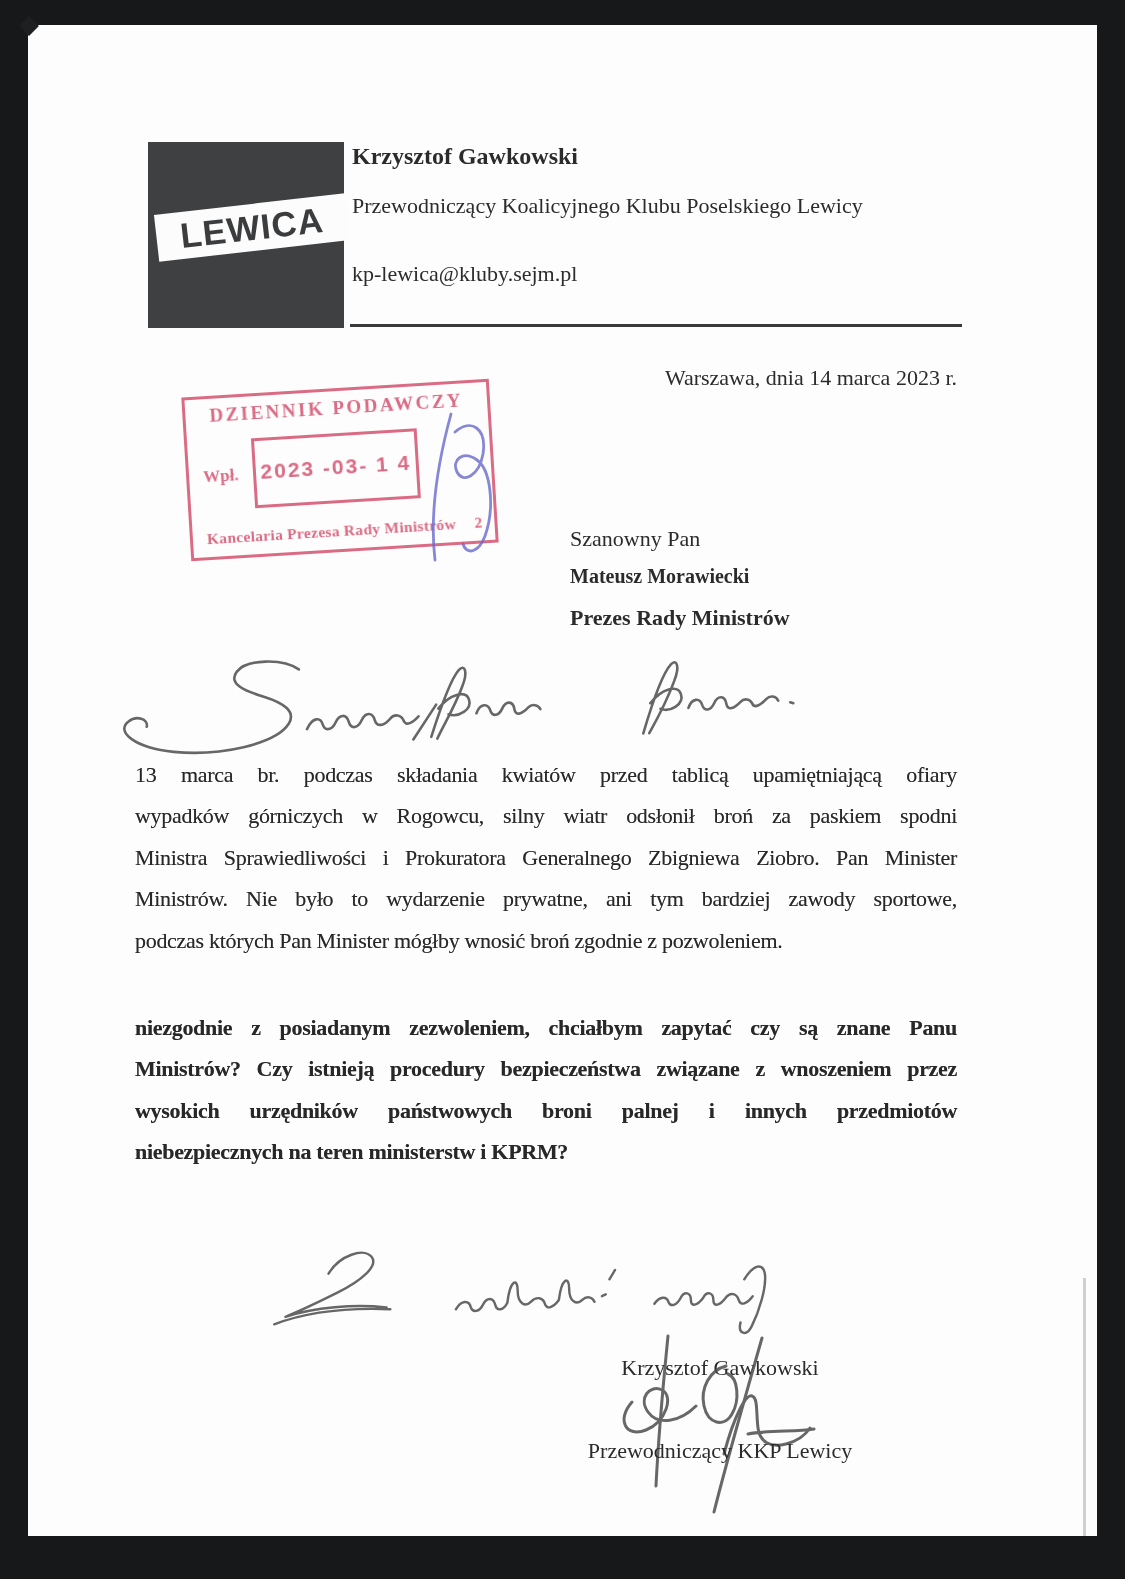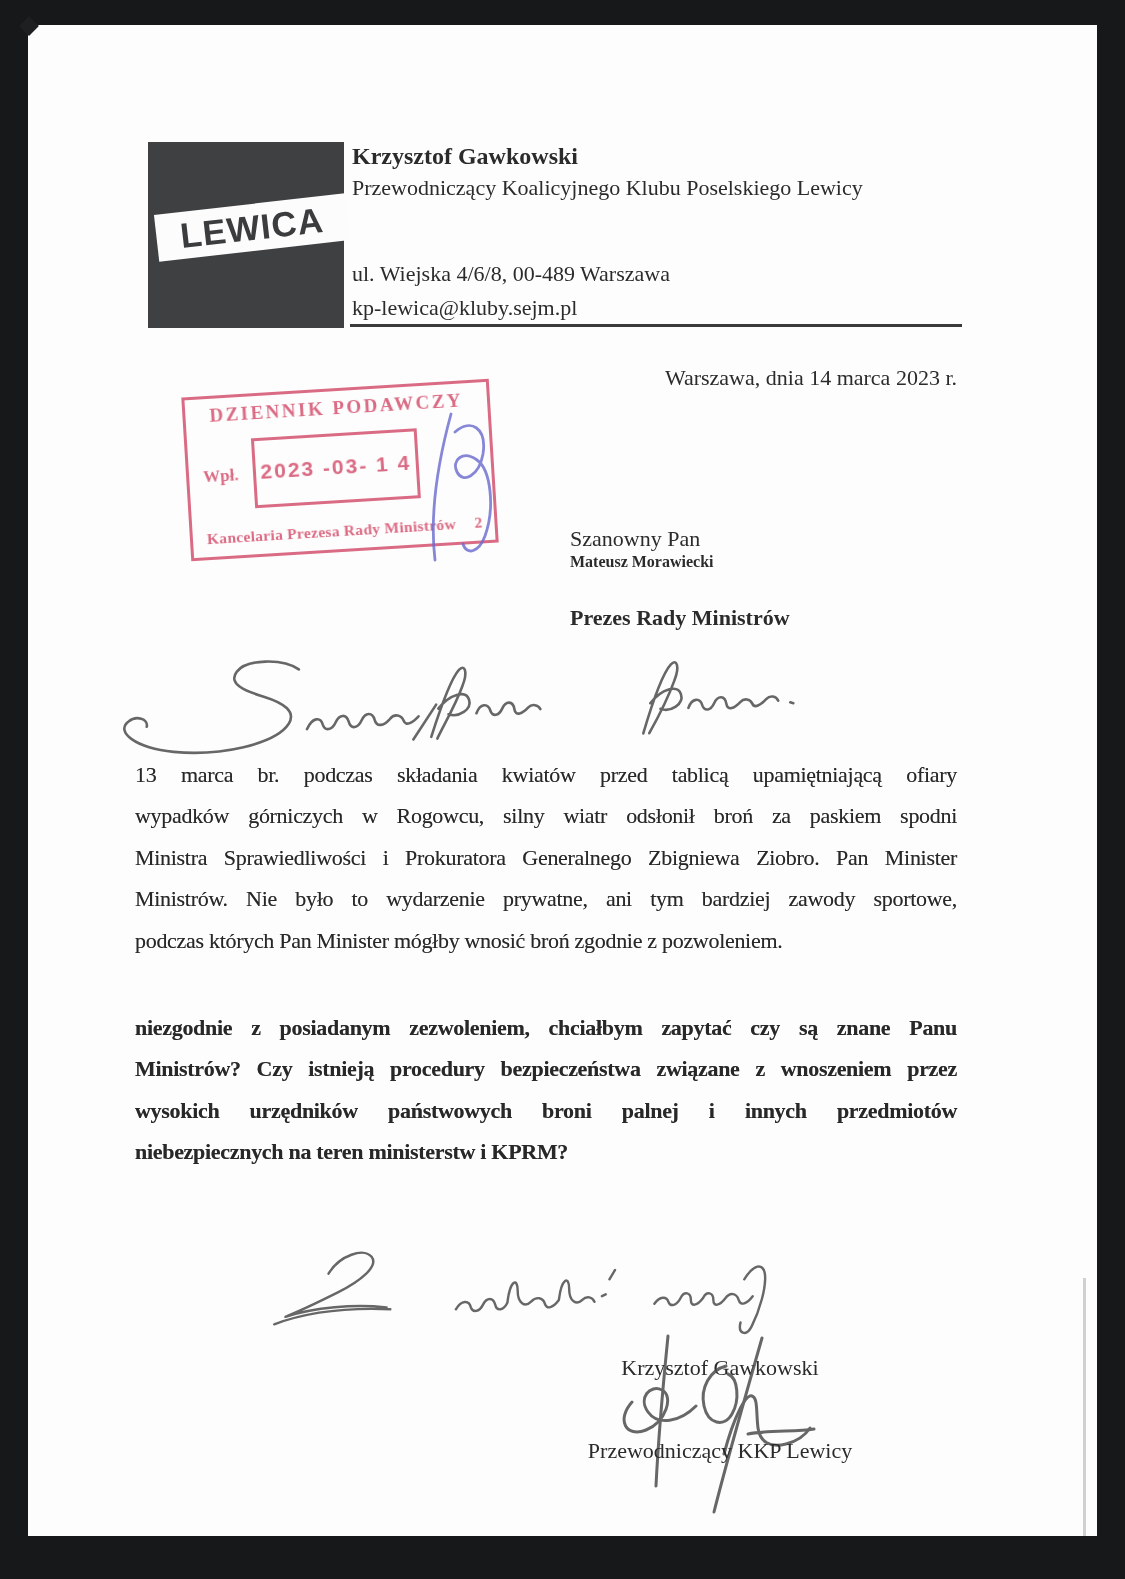--- a/index.html
+++ b/index.html
@@ -13,41 +13,41 @@
 
   
   .logo{left:120px;top:117px;width:196px;height:186px;background:#3f4042;}
   .logo-band{position:absolute;left:8px;right:-4px;top:62px;height:47px;background:#fcfcfc;
              transform:rotate(-6.5deg);display:flex;align-items:center;justify-content:center;}
   .logo-band span{font-family:"Liberation Sans",sans-serif;font-weight:bold;font-size:35px;
                   letter-spacing:1px;color:#3b3c3e;}
 
   
   .hdr-name{left:324px;top:118px;font-size:24px;font-weight:bold;}
-  .hdr-role{left:324px;top:150px;font-size:22px;}
+  .hdr-role{left:324px;top:168px;font-size:22px;}
   .hdr-addr{left:324px;top:232px;font-size:22px;line-height:34px;}
   .hdr-rule{left:322px;top:299px;width:612px;height:3px;background:#3a3a3a;}
 
   .dateline{left:527px;top:340px;width:402px;text-align:right;font-size:22px;}
 
   
   .stamp{left:158px;top:363px;width:302px;height:158px;border:3px solid #d8607b;color:#d8607b;
          transform:rotate(-3.5deg);opacity:.93;filter:blur(0.3px);}
   .stamp-title{position:absolute;left:0;right:0;top:6px;text-align:center;font-weight:bold;
                font-size:19px;letter-spacing:2.5px;}
   .stamp-inner{position:absolute;left:64px;top:42px;width:160px;height:64px;border:3px solid #d8607b;}
   .stamp-date{width:100%;text-align:center;line-height:62px;font-weight:bold;font-size:21px;
               letter-spacing:2px;font-family:"Liberation Sans",sans-serif;}
   .stamp-wpl{position:absolute;left:14px;top:68px;font-weight:bold;font-size:17px;}
   .stamp-office{position:absolute;left:14px;right:12px;bottom:9px;display:flex;
                 justify-content:space-between;font-weight:bold;font-size:15.5px;letter-spacing:.3px;}
 
   
   .rcpt-1{left:542px;top:501px;font-size:22px;}
-  .rcpt-2{left:542px;top:528px;font-size:16px;font-weight:bold;}
+  .rcpt-2{left:542px;top:540px;font-size:20px;font-weight:bold;}
   .rcpt-3{left:542px;top:580px;font-size:22px;font-weight:bold;}
 
   
   .para{left:107px;width:822px;font-size:22px;letter-spacing:-0.3px;color:#282828;
         text-shadow:0 0 .4px rgba(0,0,0,.4);}
   .para1{top:729px;}
   .para2{top:982px;font-weight:bold;}
   .pline{line-height:41.4px;height:41.4px;text-align:justify;text-align-last:justify;white-space:normal;}
   .pline.last{text-align:left;text-align-last:left;}
 
@@ -78,21 +78,20 @@
 
     <div class="abs logo">
       <div class="logo-band">
         <span>LEWICA</span>
       </div>
     </div>
 
     <div class="abs hdr-name">Krzysztof Gawkowski</div>
     <div class="abs hdr-role">Przewodniczący Koalicyjnego Klubu Poselskiego Lewicy</div>
     <div class="abs hdr-addr">
-      <div>ul. Wiejska 4/6/8, 00-489 Warszawa</div>
       <div>kp-lewica@kluby.sejm.pl</div>
     </div>
     <div class="abs hdr-rule"></div>
 
     <div class="abs dateline">Warszawa, dnia 14 marca 2023 r.</div>
 
     <div class="abs stamp">
       <div class="stamp-title">DZIENNIK PODAWCZY</div>
       <div class="stamp-wpl">Wpł.</div>
       <div class="stamp-inner">

